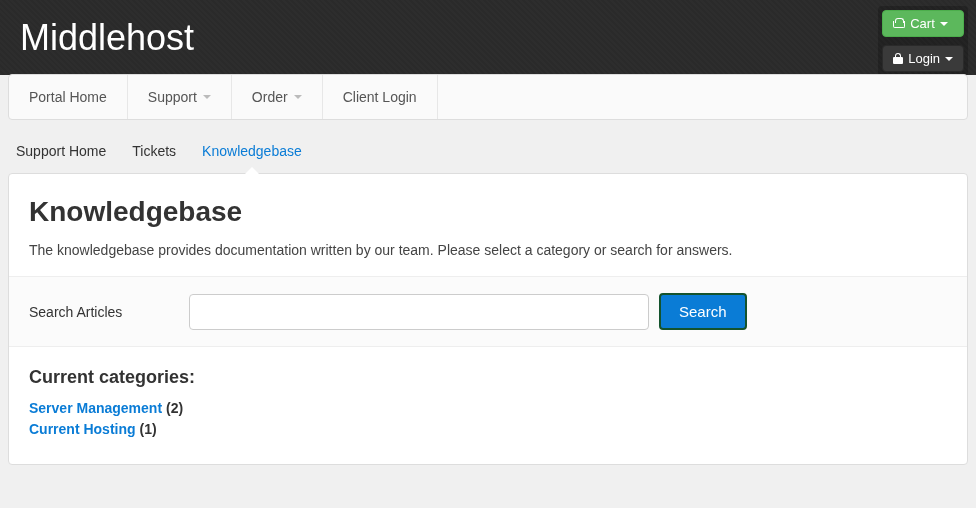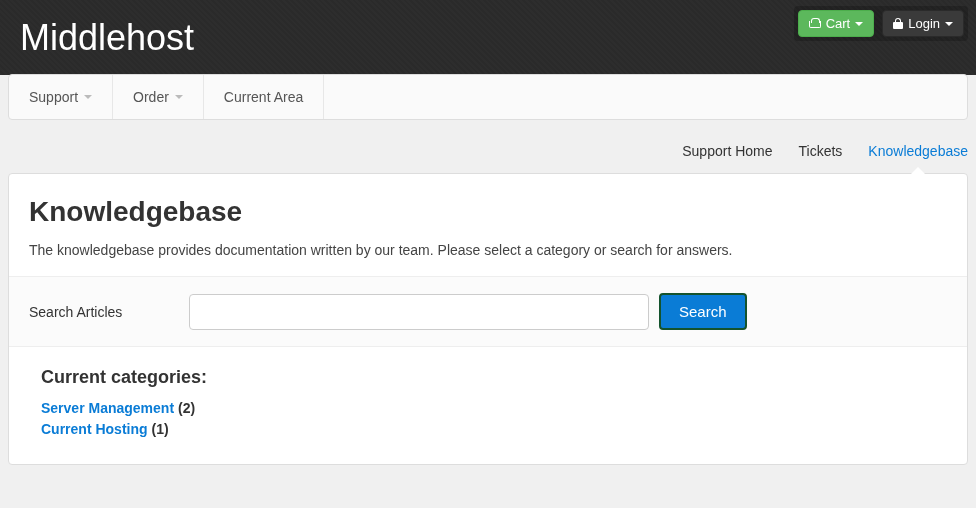--- a/index.html
+++ b/index.html
@@ -27,20 +27,21 @@
 }
 .top-actions {
   position: absolute;
   top: 6px;
   right: 8px;
   display: flex;
   gap: 8px;
   background: rgba(0,0,0,0.2);
   padding: 4px;
   border-radius: 4px;
+  flex-direction: column;
 }
 .btn {
   display: inline-flex;
   align-items: center;
   gap: 5px;
   padding: 5px 10px;
   border-radius: 4px;
   font-size: 13px;
   cursor: pointer;
   border: 1px solid transparent;
@@ -130,21 +131,20 @@
 }
 .main-nav .nav-item:first-child {
   border-radius: 4px 0 0 4px;
 }
 .sub-nav {
   margin: 22px 8px 14px;
   display: flex;
   gap: 26px;
   padding-left: 8px;
   position: relative;
-  justify-content: flex-end;
 }
 .sub-nav .snav-item {
   color: #333;
   cursor: pointer;
   font-size: 14px;
 }
 .sub-nav .snav-item.active {
   color: #0a7cd6;
   position: relative;
 }
@@ -205,21 +205,21 @@
   margin-left: 10px;
   background: #0a7cd6;
   border: 2px solid #14532d;
   color: #fff;
   padding: 8px 18px;
   font-size: 15px;
   border-radius: 4px;
   cursor: pointer;
 }
 .cats {
-  padding: 20px 32px 24px;
+  padding: 20px 20px 24px;
 }
 .cats h3 {
   font-size: 18px;
   font-weight: bold;
   margin-bottom: 10px;
 }
 .cat-item {
   font-size: 14px;
   line-height: 1.5;
 }
@@ -248,29 +248,32 @@
     <div class="btn btn-login">
       <span class="lock-icon"></span>
       <span>Login</span>
       <span class="caret"></span>
     </div>
   </div>
 </div>
 
 <div class="main-nav">
   <div class="nav-item">
+    <span>Portal Home</span>
+  </div>
+  <div class="nav-item">
     <span>Support</span>
     <span class="caret caret-gray"></span>
   </div>
   <div class="nav-item">
     <span>Order</span>
     <span class="caret caret-gray"></span>
   </div>
   <div class="nav-item">
-    <span>Current Area</span>
+    <span>Client Login</span>
   </div>
 </div>
 
 <div class="sub-nav">
   <div class="snav-item">Support Home</div>
   <div class="snav-item">Tickets</div>
   <div class="snav-item active">Knowledgebase</div>
 </div>
 
 <div class="panel">

